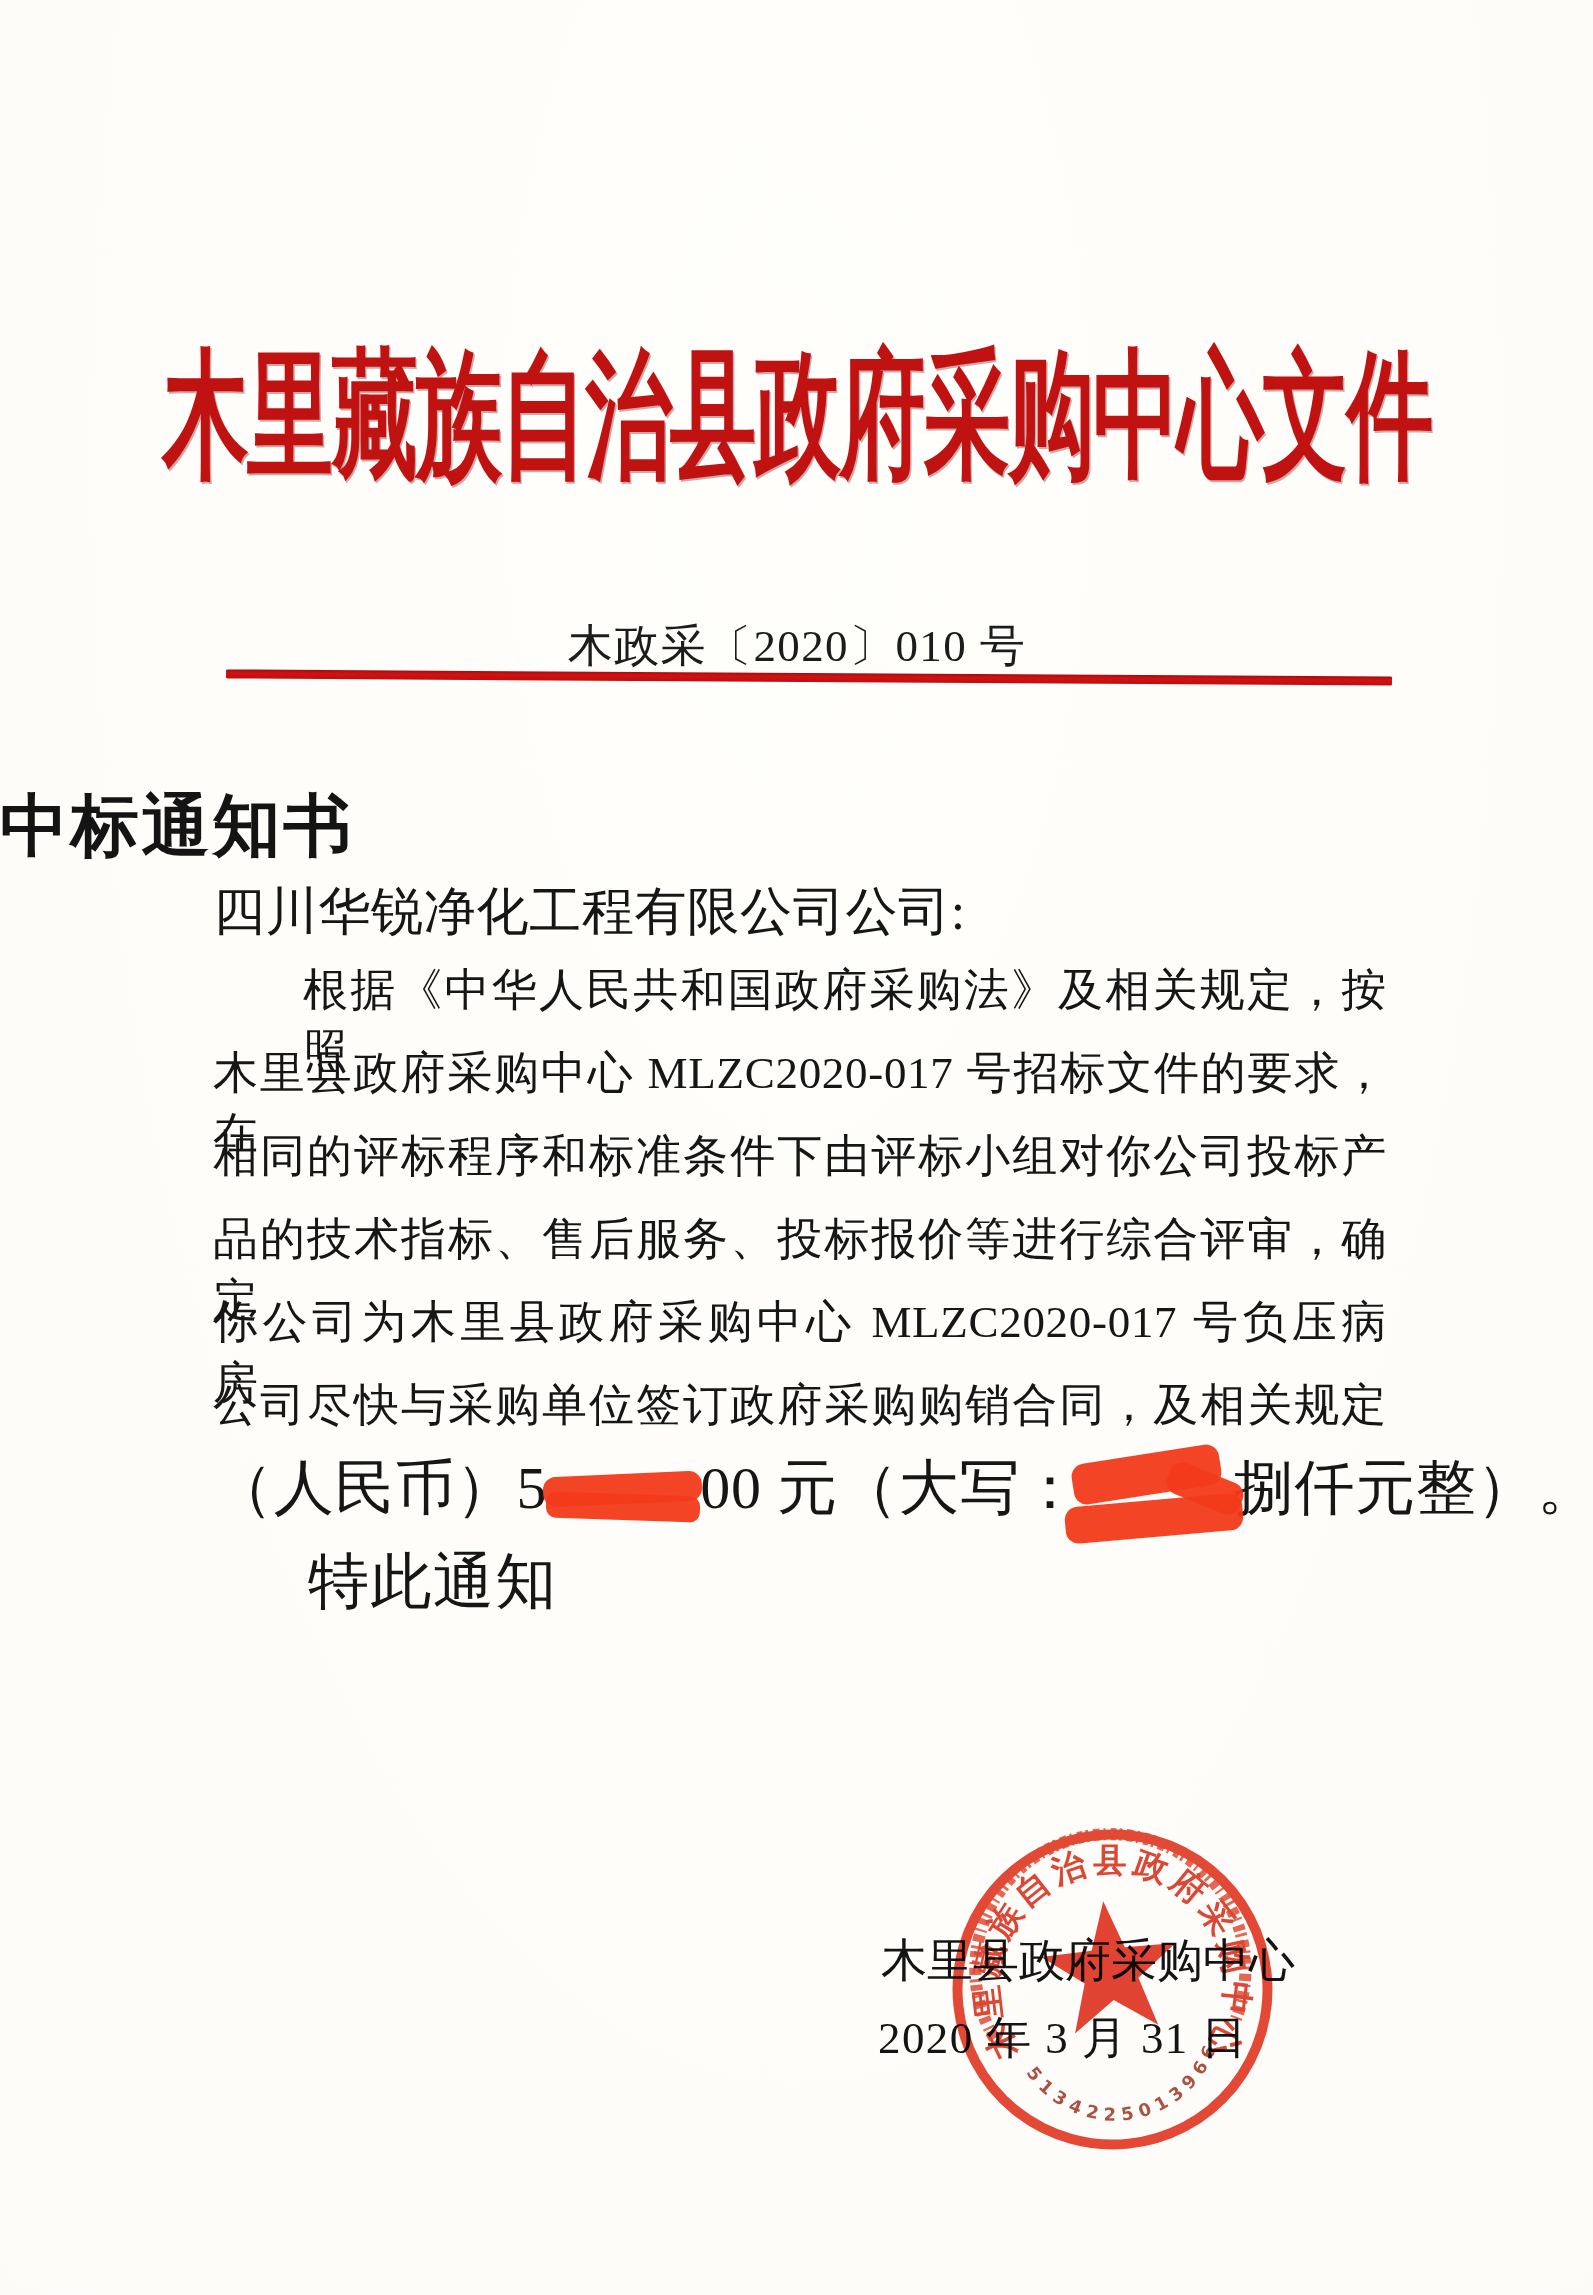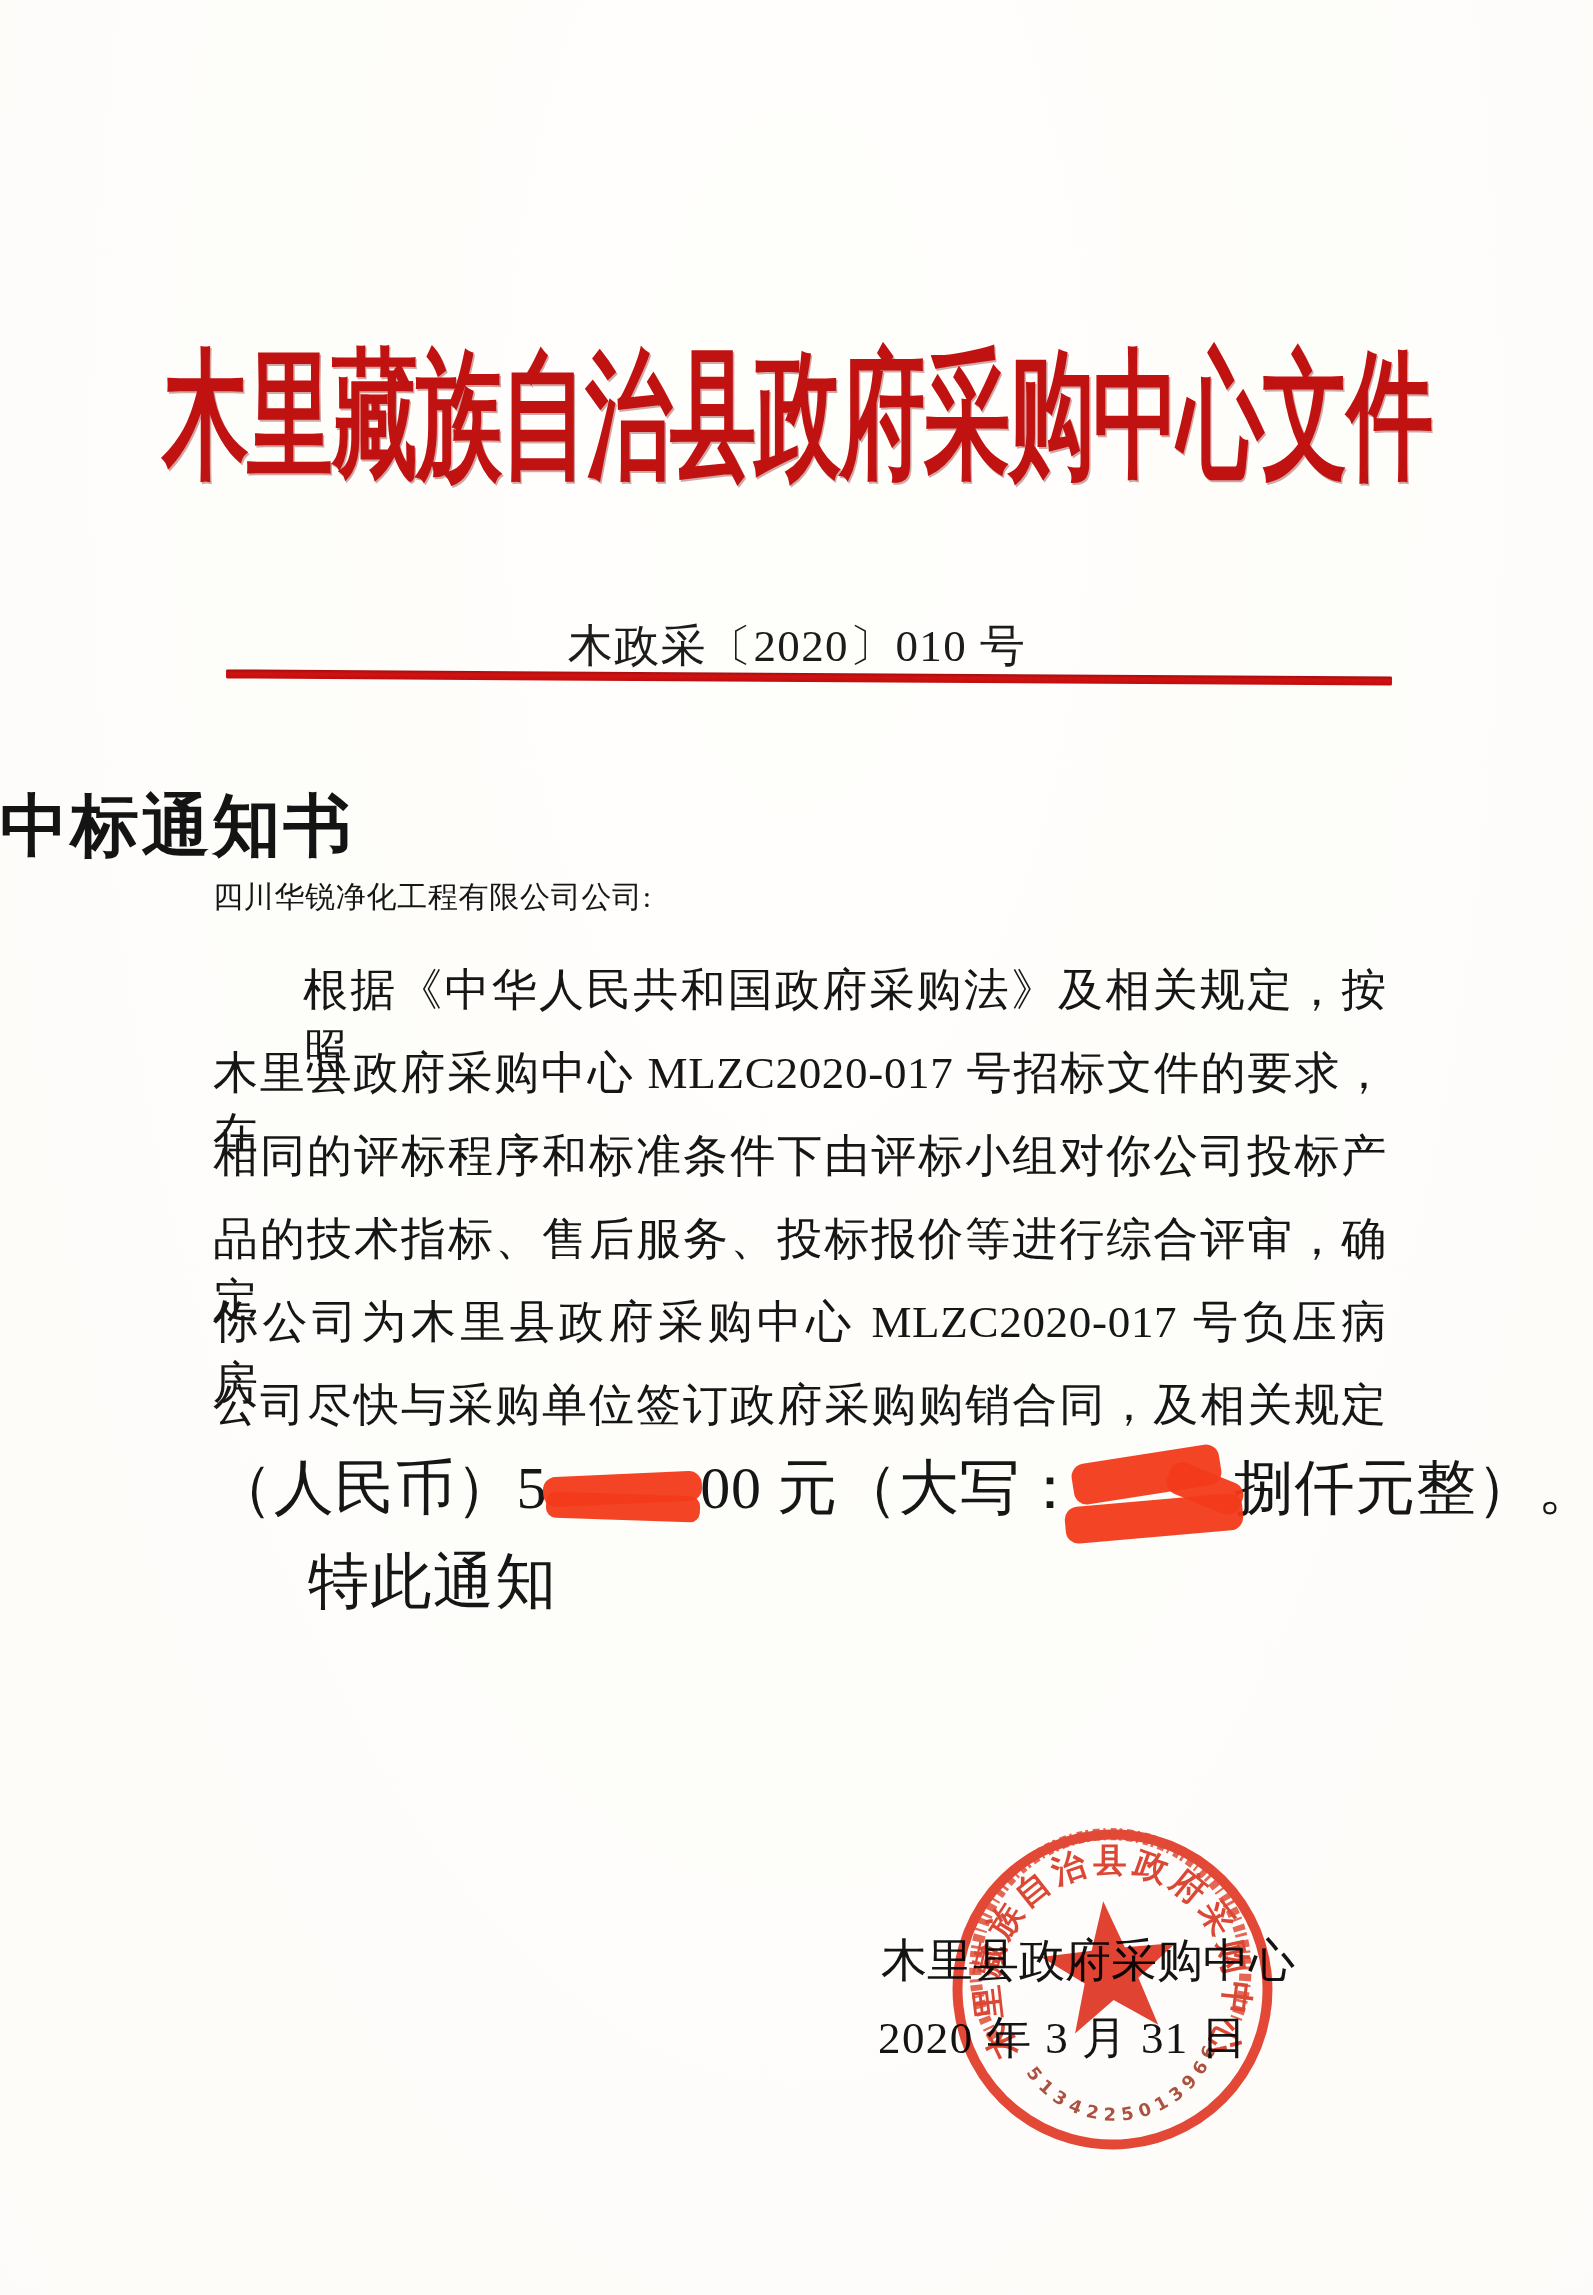--- a/index.html
+++ b/index.html
@@ -56,21 +56,21 @@
     color:#141414;
     letter-spacing:2.8px;
   }
   
   .content{
     position:absolute;
     left:213px;width:1174px;top:877px;
     color:#161616;
   }
   .recipient{
-    font-size:30px;
+    font-size:52px;
     letter-spacing:0.7px;
     height:83px;
     white-space:nowrap;
   }
   .bline{
     font-size:45px;
     height:83px;
     line-height:61px;
     text-align:justify;
     text-align-last:justify;

